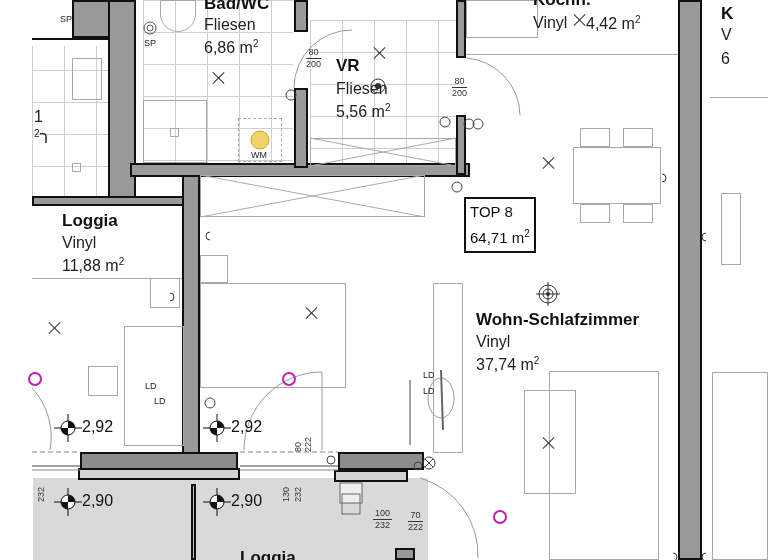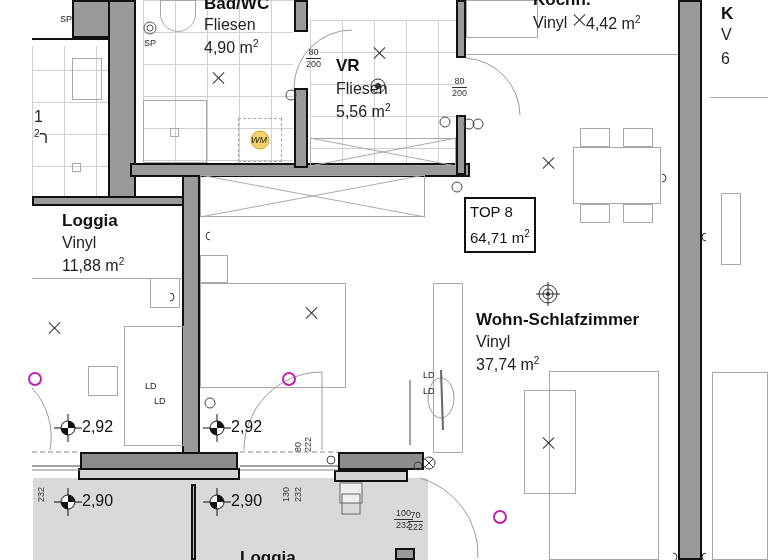--- a/index.html
+++ b/index.html
@@ -154,21 +154,21 @@
 <div class="xmark" style="left:306px;top:307px;"></div>
 <div class="xmark" style="left:543px;top:437px;"></div>
 
 <div class="ring" style="left:28px;top:372px;"></div>
 <div class="ring" style="left:282px;top:372px;"></div>
 <div class="ring" style="left:493px;top:510px;"></div>
 
 <div>
   <div class="room-name" style="left:204px;top:-6px;">Bad/WC</div>
   <div class="room-line" style="left:204px;top:16px;">Fliesen</div>
-  <div class="room-line" style="left:204px;top:38px;"><span>4,90 m</span><sup>2</sup></div>
+  <div class="room-line" style="left:204px;top:38px;"><span>6,86 m</span><sup>2</sup></div>
 </div>
 
 <div>
   <div class="room-name" style="left:336px;top:56px;">VR</div>
   <div class="room-line" style="left:336px;top:80px;">Fliesen</div>
   <div class="room-line" style="left:336px;top:102px;"><span>5,56 m</span><sup>2</sup></div>
 </div>
 
 <div>
   <div class="room-name" style="left:533px;top:-10px;">Kochn.</div>
@@ -244,33 +244,33 @@
 </div>
 
 <div class="dim" style="left:306px;top:47px;">
   <div class="top">80</div>
     <div>200</div>
 </div>
 <div class="dim" style="left:452px;top:76px;">
   <div class="top">80</div>
     <div>200</div>
 </div>
-<div class="dim" style="left:394px;top:508px;">
+<div class="dim" style="left:373px;top:508px;">
   <div class="top">100</div>
     <div>232</div>
 </div>
 <div class="dim" style="left:408px;top:510px;">
   <div class="top">70</div>
     <div>222</div>
 </div>
 <div class="vdim" style="left:293px;top:452px;">80</div>
 <div class="vdim" style="left:303px;top:452px;">222</div>
 <div class="vdim" style="left:36px;top:502px;">232</div>
 <div class="vdim" style="left:281px;top:502px;">130</div>
 <div class="vdim" style="left:293px;top:502px;">232</div>
 
 <div class="ld" style="left:60px;top:14px;">SP</div>
 <div class="ld" style="left:144px;top:38px;">SP</div>
-<div class="ld" style="left:251px;top:135px;font-style:italic;">WM</div>
+<div class="ld" style="left:251px;top:150px;">WM</div>
 <div class="ld" style="left:145px;top:381px;">LD</div>
 <div class="ld" style="left:154px;top:396px;">LD</div>
 <div class="ld" style="left:423px;top:370px;">LD</div>
 <div class="ld" style="left:423px;top:386px;">LD</div>
 
 </body></html>

